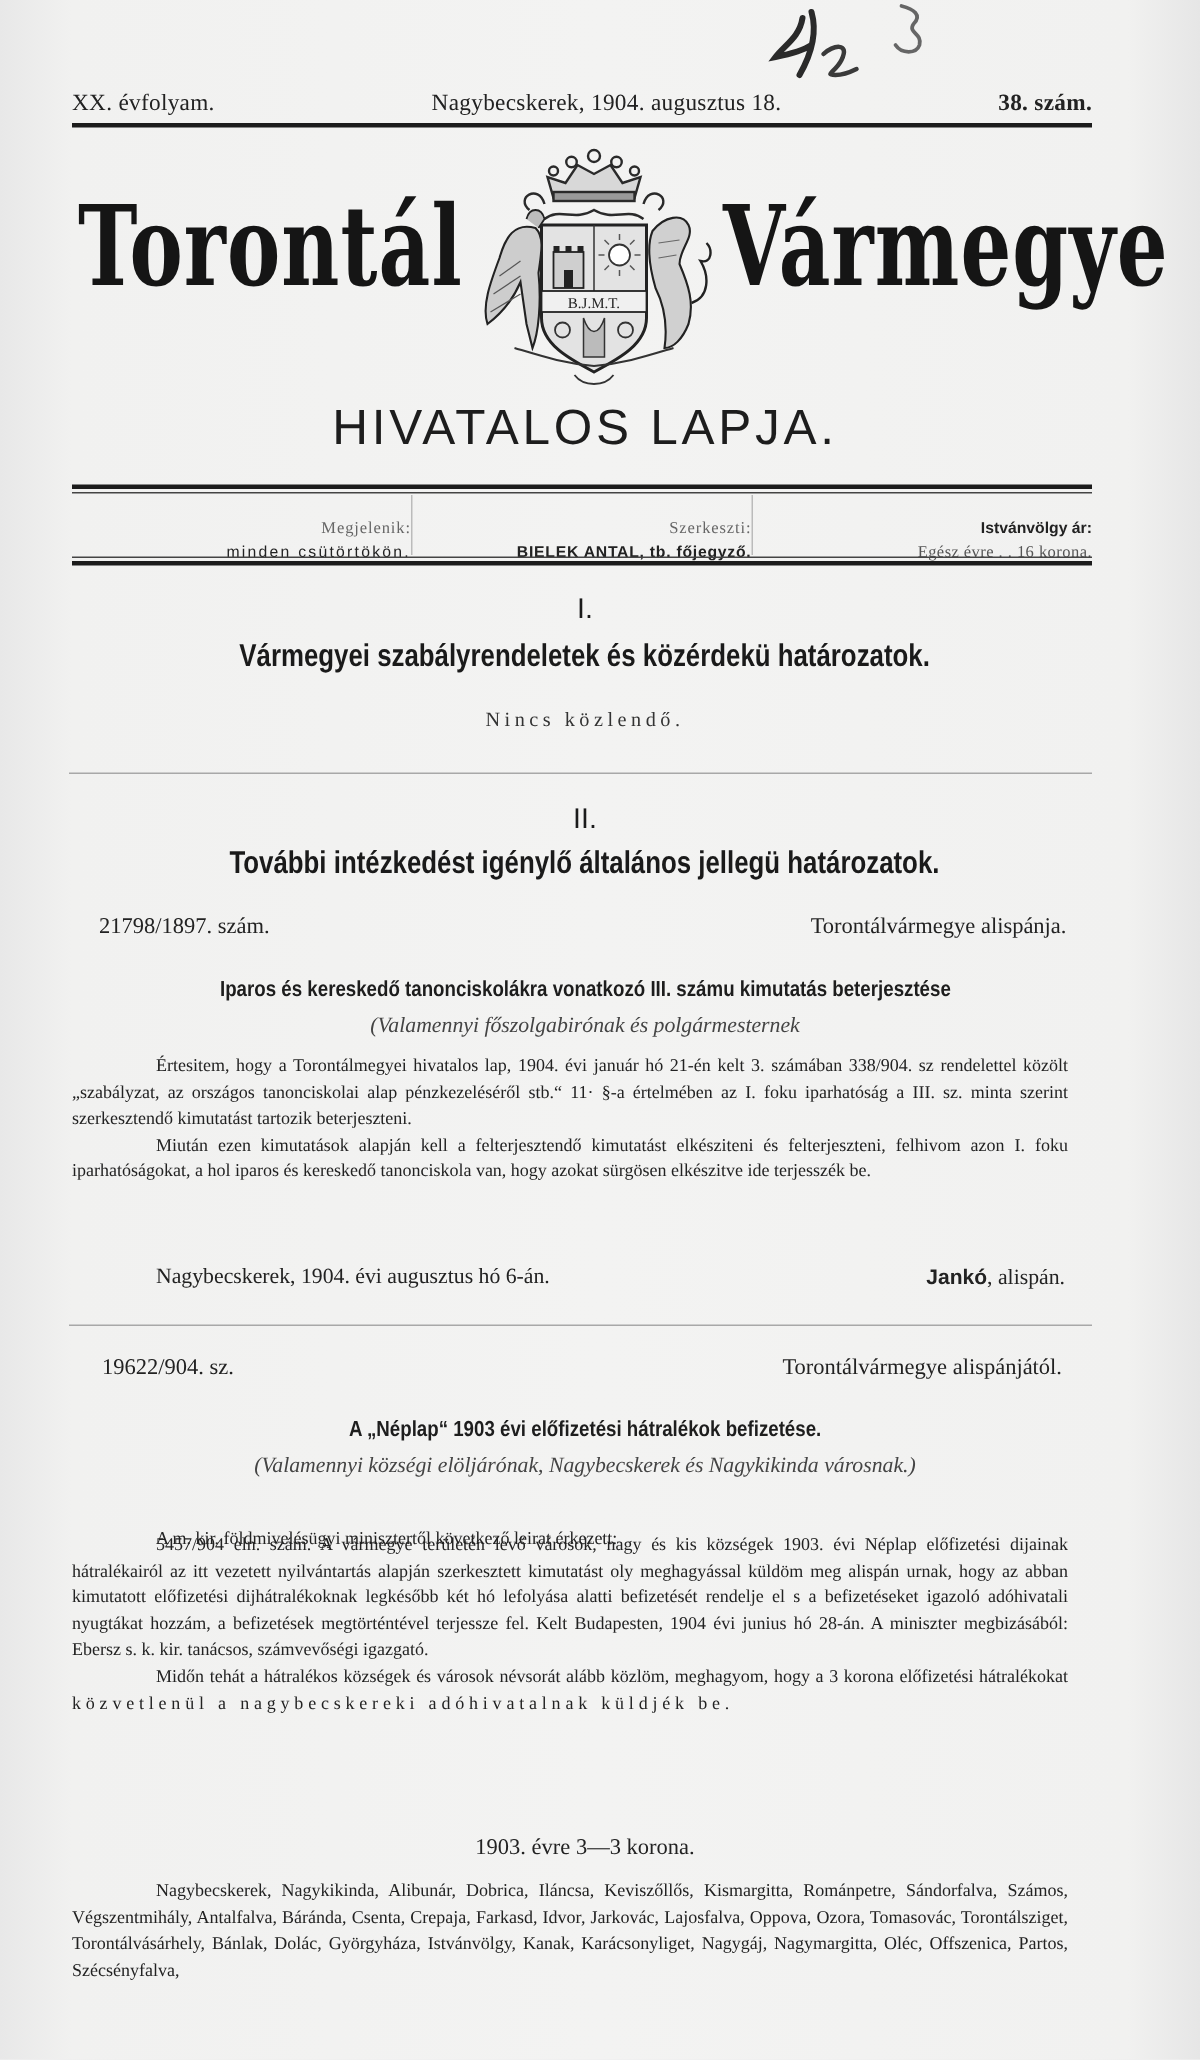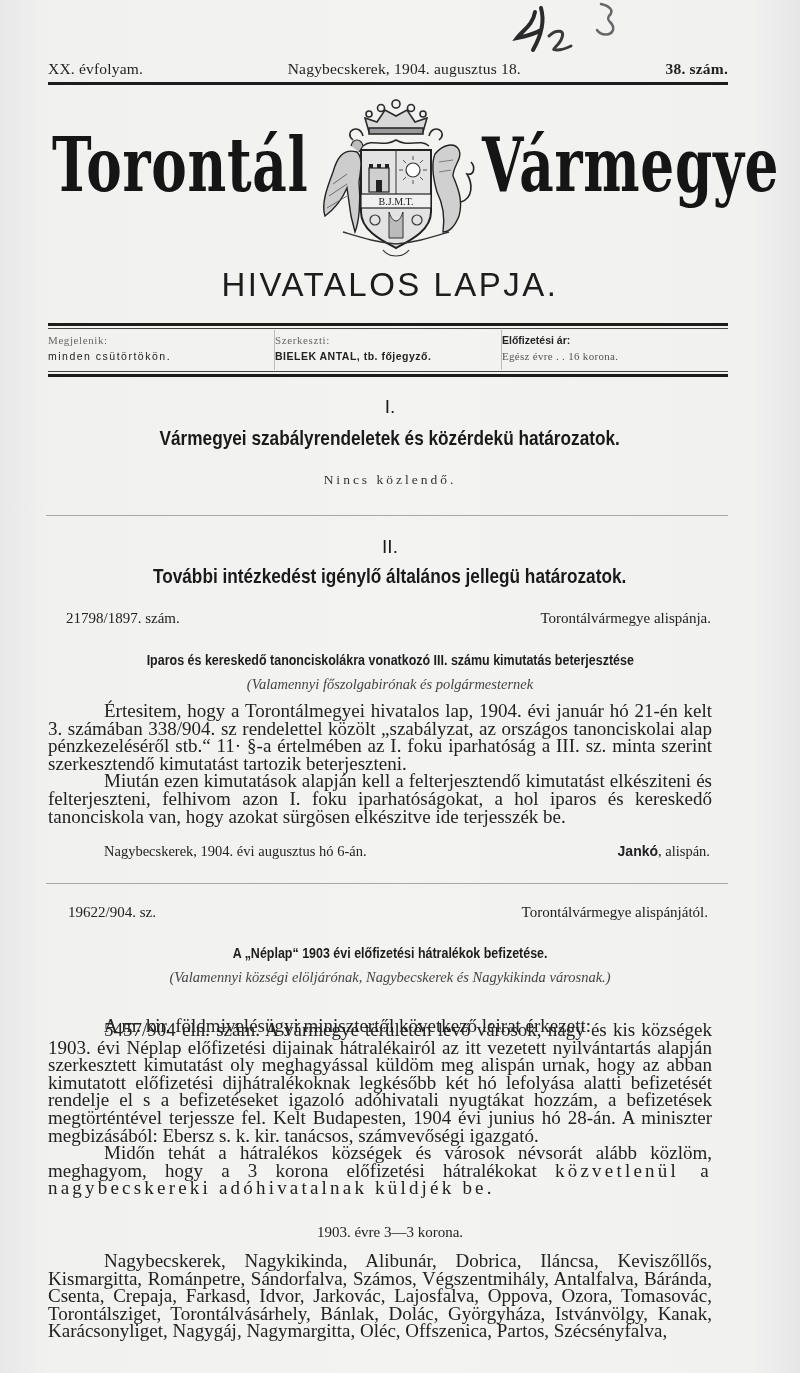--- a/index.html
+++ b/index.html
@@ -76,24 +76,24 @@
       color: #1d1d1d;
     }
 
     
     .info-row {
       position: absolute; top: 330px; left: 48px; width: 680px; height: 40px;
       display: flex;
     }
     .info-cell {
       flex: 1;
-      text-align: left;
+      text-align: right;
       font-size: 11px;
       line-height: 16px;
-      padding-top: 2px;
+      padding-top: 14px;
       color: #444;
     }
     .info-cell + .info-cell { border-left: 1px solid #bbb; }
     .info-cell .l1 { letter-spacing: 0.6px; color: #666; }
     .info-cell .l2 {
       font-family: "Liberation Sans", "DejaVu Sans", sans-serif;
       font-size: 10.5px; color: #222; letter-spacing: 1.5px;
     }
     .info-cell.c2 .l2 { letter-spacing: 0.5px; font-weight: bold; }
     .info-cell.c3 .l1 {
@@ -139,21 +139,21 @@
       transform: scaleX(0.86);
       white-space: nowrap;
     }
     .italic-note {
       position: absolute; left: 0; width: 780px; text-align: center;
       font-style: italic; font-size: 14.5px; color: #444;
     }
 
     .body-text {
       position: absolute; left: 48px; width: 664px;
-      font-size: 19px;
+      font-size: 12px;
       line-height: 17.6px;
       text-align: justify;
       color: #222;
     }
     .body-text p { text-indent: 56px; }
     .body-text p.noindent { text-indent: 0; }
     .spaced-inline { letter-spacing: 3.2px; }
 
     .sign-row {
       position: absolute; left: 104px; width: 606px;
@@ -253,21 +253,21 @@
   <div class="info-row">
     <div class="info-cell c1">
       <div class="l1">Megjelenik:</div>
       <div class="l2">minden csütörtökön.</div>
     </div>
     <div class="info-cell c2">
       <div class="l1">Szerkeszti:</div>
       <div class="l2">BIELEK ANTAL, tb. főjegyző.</div>
     </div>
     <div class="info-cell c3">
-      <div class="l1">Előfizetési ár:</div>
+      <div class="l1">Istvánvölgy ár:</div>
       <div class="l2">Egész évre . . 16 korona.</div>
     </div>
   </div>
   <div class="rule-thin" style="top:371px;"></div>
   <div class="rule-thick" style="top:374px;"></div>
 
   <div class="center sec-numeral" style="top:396px;">I.</div>
   <div class="center" style="top:426px;">
     <span class="sec-heading">Vármegyei szabályrendeletek és közérdekü határozatok.</span>
   </div>

